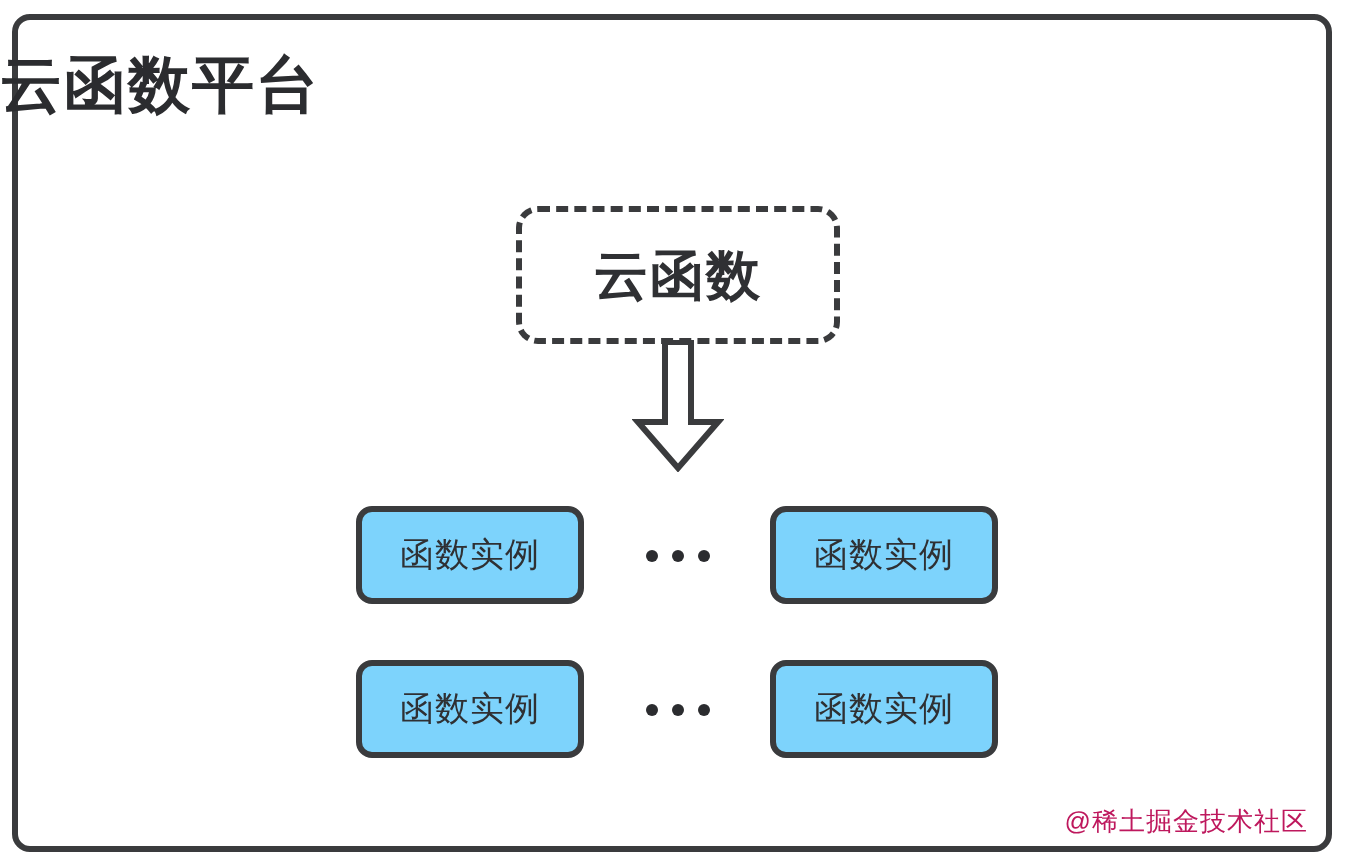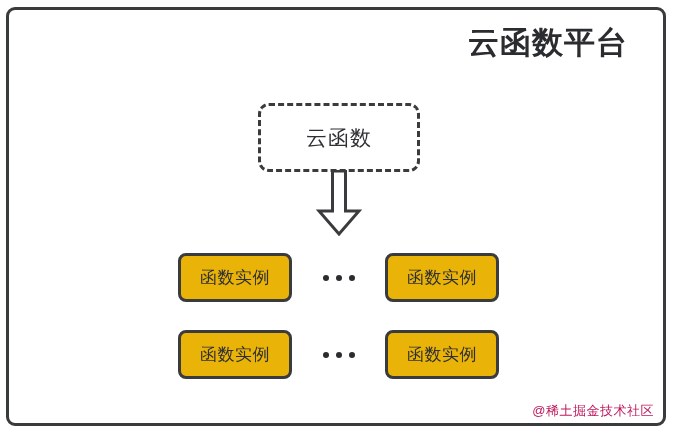--- a/index.html
+++ b/index.html
@@ -34,21 +34,21 @@
     border-radius: 9px;
     background: #ffffff;
   }
 
   
   .platform-title {
     position: absolute;
     left: 0;
     top: 24px;
     width: 628px;
-    text-align: right;
+    text-align: left;
     font-size: 31px;
     font-weight: bold;
     letter-spacing: 1px;
     color: #2b2c2f;
     line-height: 38px;
   }
 
   
   .cloud-fn-box {
     position: absolute;
@@ -58,22 +58,22 @@
     height: 69px;
     box-sizing: border-box;
     border: 3px dashed #3a3b3d;
     border-radius: 11px;
     background: #ffffff;
     display: flex;
     align-items: center;
     justify-content: center;
   }
   .cloud-fn-label {
-    font-size: 21px;
-    font-weight: normal;
+    font-size: 27px;
+    font-weight: bold;
     color: #2f3033;
     letter-spacing: 1px;
   }
 
   
   .flow-arrow {
     position: absolute;
     left: 316px;
     top: 170px;
     width: 46px;
@@ -91,21 +91,21 @@
   .instance-row.row-2 { top: 330px; }
 
   .instance-box {
     position: absolute;
     top: 0;
     width: 114px;
     height: 49px;
     box-sizing: border-box;
     border: 3px solid #3a3b3d;
     border-radius: 8px;
-    background: #eab308;
+    background: #7dd3fc;
     display: flex;
     align-items: center;
     justify-content: center;
   }
   .instance-box.left  { left: 0; }
   .instance-box.right { left: 207px; }
 
   .instance-label {
     font-size: 17px;
     color: #2f3033;

